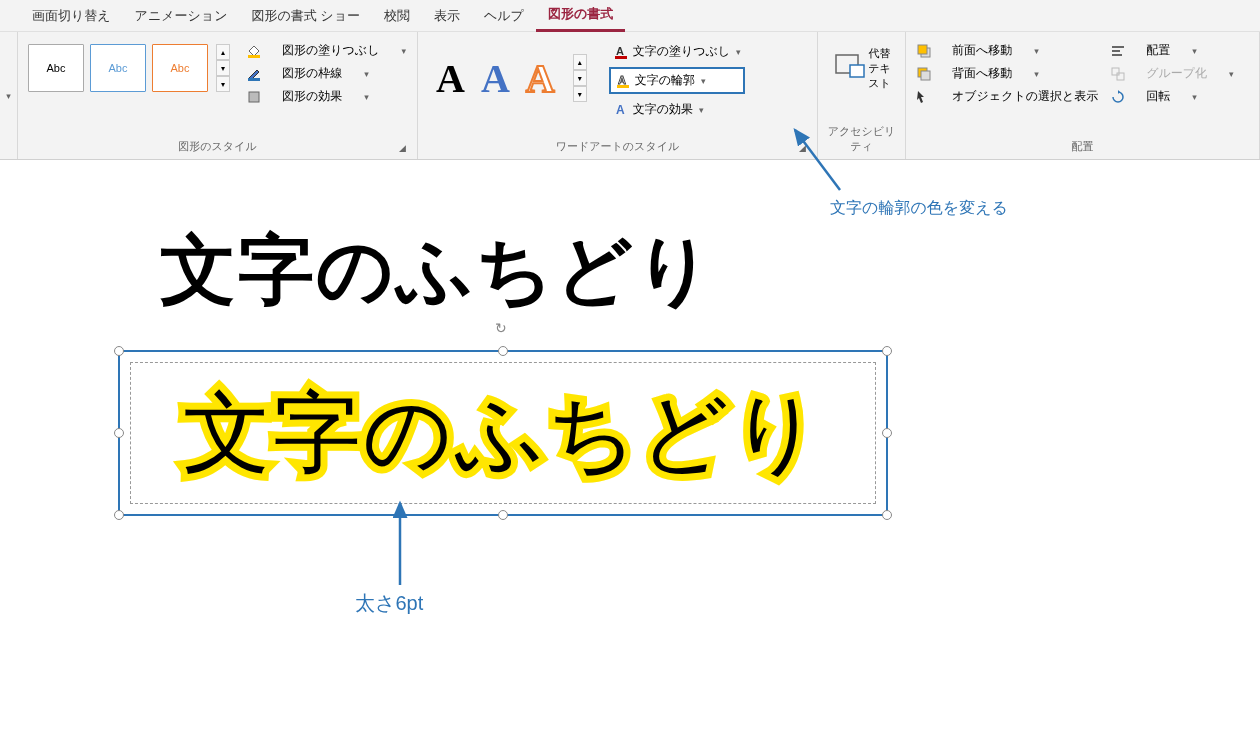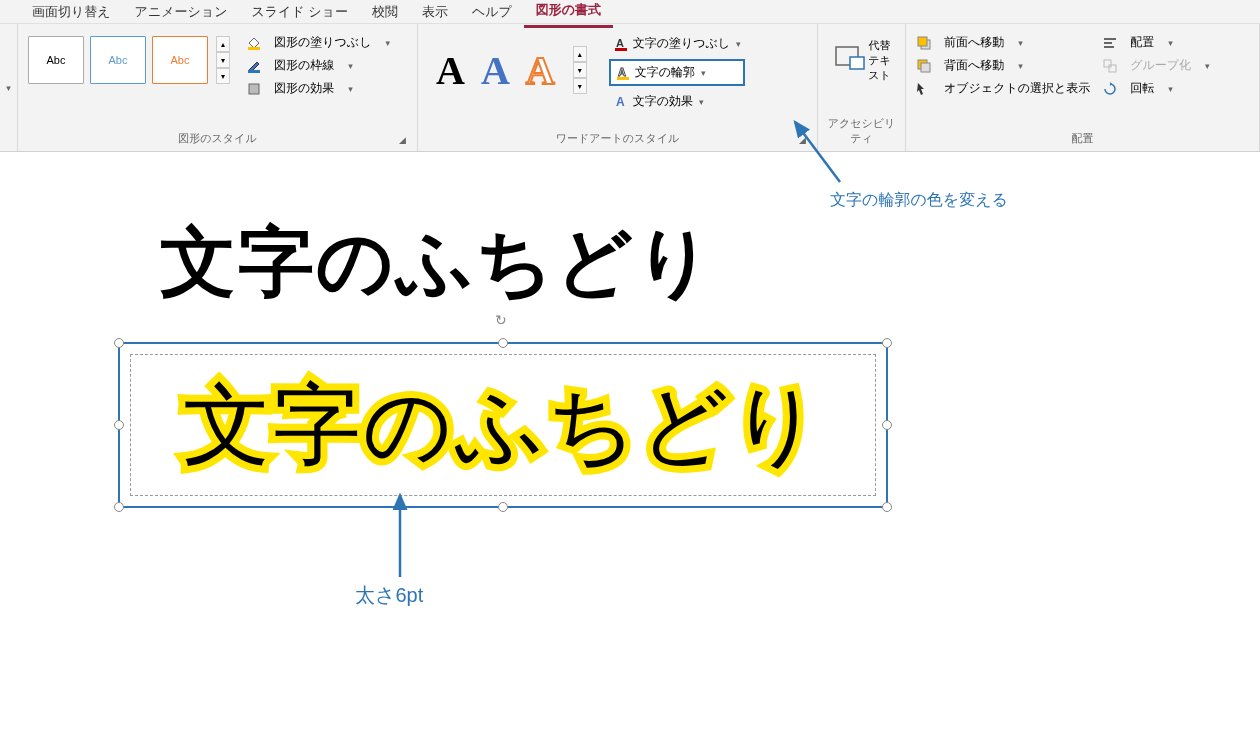--- a/index.html
+++ b/index.html
@@ -6,21 +6,21 @@
     body {
       font-family: "Yu Gothic UI", "Meiryo", sans-serif;
       font-size: 12px;
       background: #ffffff;
       width: 1260px;
       height: 742px;
       overflow: hidden;
     }
     .tab-bar-inner {
       background: #f3f3f3;
-      height: 24px;
+      height: 32px;
       display: flex;
       align-items: center;
       padding: 0 20px;
       border-bottom: 1px solid #e0e0e0;
     }
     .subtab {
       padding: 6px 12px;
       font-size: 13px;
       color: #333;
       cursor: pointer;
@@ -109,21 +109,21 @@
     .shape-options {
       display: flex;
       flex-direction: column;
       gap: 6px;
       padding: 6px 4px;
       margin-left: 8px;
     }
     .opt-row {
       display: flex;
       align-items: center;
-      gap: 12px;
+      gap: 20px;
       font-size: 12px;
       cursor: pointer;
       white-space: nowrap;
     }
     .opt-icon {
       width: 16px;
       height: 16px;
       display: inline-flex;
       align-items: center;
       justify-content: center;
@@ -329,21 +329,21 @@
       position: absolute;
       pointer-events: none;
     }
   </style>
 </head>
 <body>
 
 <div class="tab-bar-inner">
   <div class="subtab">画面切り替え</div>
   <div class="subtab">アニメーション</div>
-  <div class="subtab">スライド ショー</div>
+  <div class="subtab">図形の書式 ショー</div>
   <div class="subtab">校閲</div>
   <div class="subtab">表示</div>
   <div class="subtab">ヘルプ</div>
   <div class="subtab active">図形の書式</div>
 </div>
 
 <div class="ribbon">
   <div class="collapse-btn">▾</div>
 
   <div class="ribbon-group" style="width:400px">

